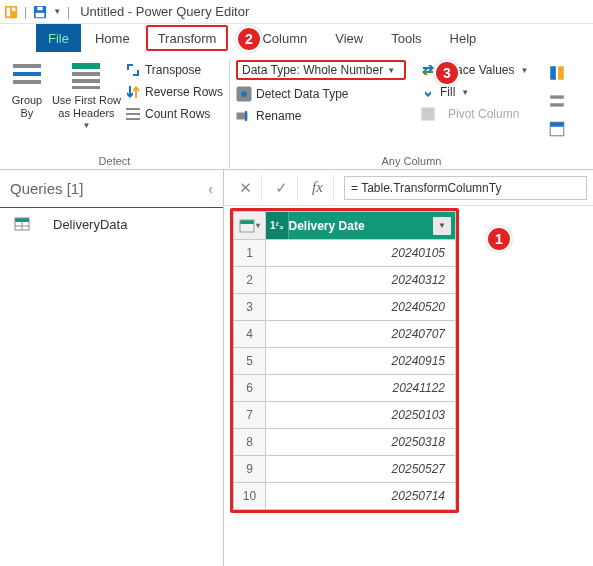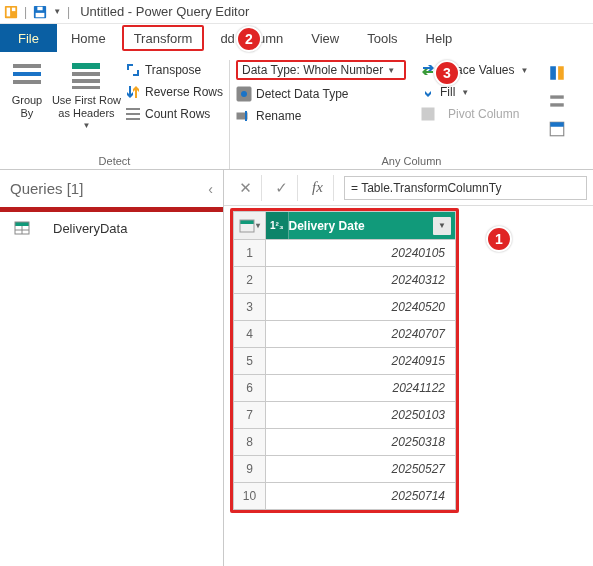--- a/index.html
+++ b/index.html
@@ -39,23 +39,24 @@
   .tab {
     padding: 0 14px;
     display: flex;
     align-items: center;
     font-size: 13px;
     color: #444;
     cursor: pointer;
   }
   .tab.file {
     background: #0a5fa3;
-    color: #fef9c3;
+    color: #86efac;
     font-weight: normal;
-    padding: 0 18px;
+    padding: 0 12px;
+    margin-left: 36px;
   }
   .tab.highlight {
     border: 2px solid #e02424;
     border-radius: 2px;
     margin: 1px 2px;
     padding: 0 10px;
   }
 
   
   .ribbon {
@@ -149,21 +150,21 @@
     border-right: 1px solid #c9c9c9;
     padding: 4px 0;
   }
   .queries-header {
     display: flex;
     align-items: center;
     justify-content: space-between;
     padding: 6px 10px 10px 10px;
     color: #666;
     font-size: 15px;
-    border-bottom: 5px solid #b91c1c;
+    border-bottom: 1px solid #b91c1c;
   }
   .queries-header .chev { color: #888; font-size: 14px; }
   .query-item {
     display: flex;
     align-items: flex-end;
     gap: 23px;
     padding: 8px 10px 8px 14px;
     font-size: 13px;
     color: #333;
     cursor: pointer;

